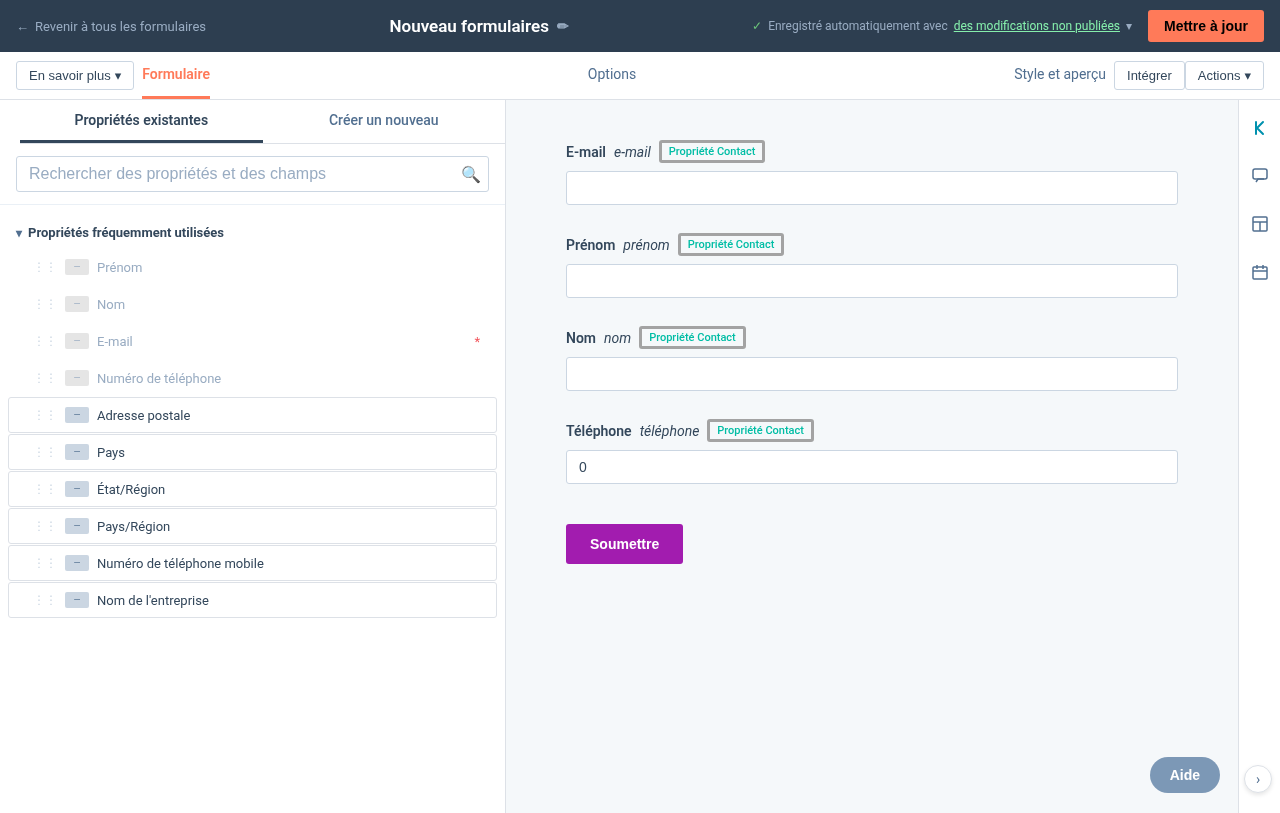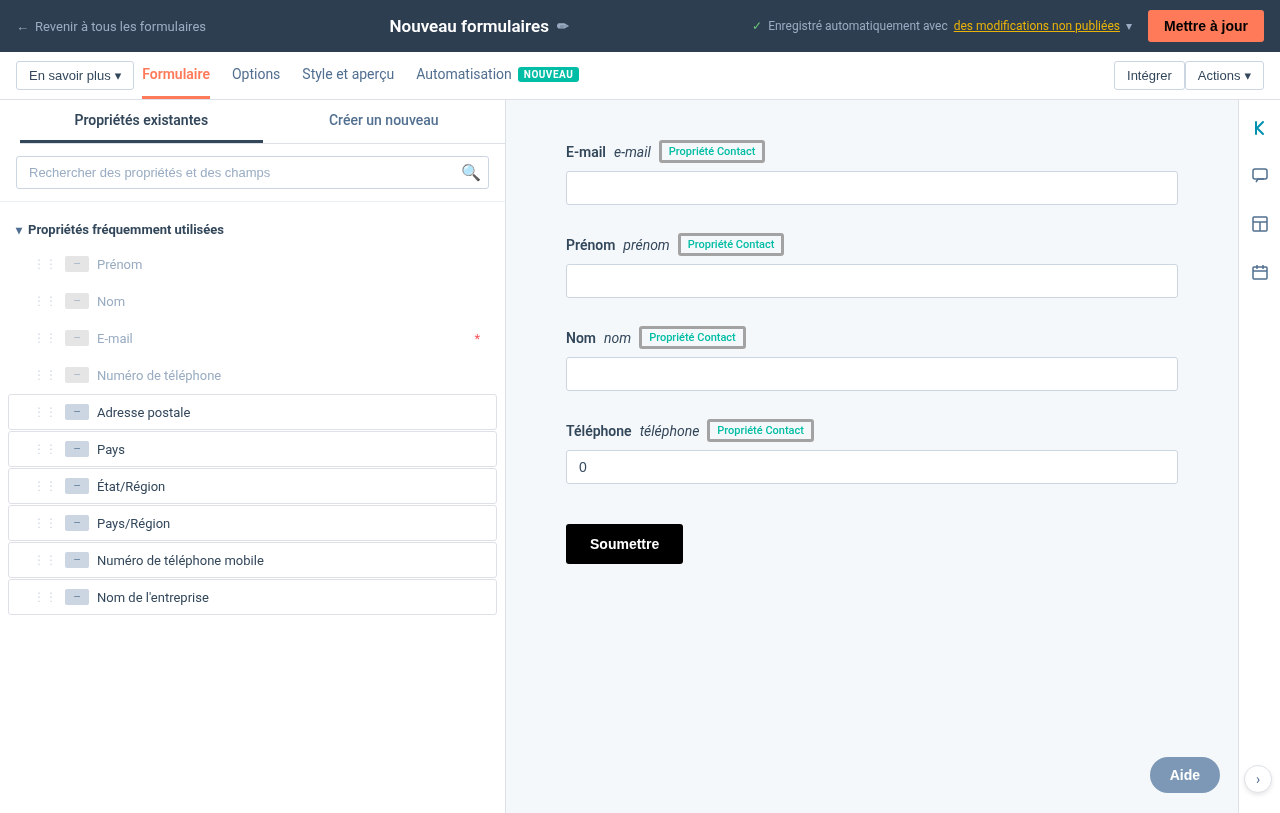--- a/index.html
+++ b/index.html
@@ -36,21 +36,21 @@
     }
     .edit-icon { color: #99acc2; cursor: pointer; font-size: 14px; }
     .autosave {
       color: #99acc2;
       font-size: 12px;
       display: flex;
       align-items: center;
       gap: 6px;
       white-space: nowrap;
     }
-    .autosave a { color: #eab308; text-decoration: underline; cursor: pointer; }
+    .autosave a { color: #86efac; text-decoration: underline; cursor: pointer; }
     .check-icon { color: #6bc47a; }
     .btn-update {
       background: #ff7a59;
       color: #000000;
       border: none;
       border-radius: 3px;
       padding: 8px 16px;
       font-size: 14px;
       font-weight: 600;
       cursor: pointer;
@@ -76,22 +76,22 @@
       color: #33475b;
       cursor: pointer;
       display: flex;
       align-items: flex-start;
       gap: 4px;
     }
     .nav-tabs {
       flex: 1;
       display: flex;
       align-items: center;
-      justify-content: flex-start;
-      gap: 22px;
+      justify-content: space-between;
+      gap: 16px;
     }
     .nav-tab {
       font-size: 14px;
       color: #516f90;
       cursor: pointer;
       padding: 14px 0;
       border-bottom: 3px solid transparent;
       display: flex;
       align-items: center;
       gap: 6px;
@@ -171,21 +171,21 @@
     .search-box {
       position: relative;
       display: flex;
       align-items: center;
     }
     .search-input {
       width: 100%;
       padding: 8px 36px 8px 12px;
       border: 1px solid #cbd6e2;
       border-radius: 3px;
-      font-size: 13px;
+      font-size: 16px;
       color: #0369a1;
       outline: none;
       background: #fff;
     }
     .search-input::placeholder { color: #99acc2; }
     .search-btn {
       position: absolute;
       right: 8px;
       background: none;
       border: none;
@@ -290,21 +290,21 @@
       padding: 8px 12px;
       border: 1px solid #cbd6e2;
       border-radius: 3px;
       font-size: 14px;
       background: #fff;
       color: #33475b;
       outline: none;
     }
 
     .btn-submit {
-      background: #000000;
+      background: #a21caf;
       color: #fff;
       border: none;
       border-radius: 3px;
       padding: 12px 24px;
       font-size: 14px;
       font-weight: 600;
       cursor: pointer;
       margin-top: 12px;
     }
 
@@ -403,24 +403,20 @@
   <div class="nav-tabs">
     <div class="nav-tab active">
       <span>Formulaire</span>
     </div>
     <div class="nav-tab">
       <span>Options</span>
     </div>
     <div class="nav-tab">
       <span>Style et aperçu</span>
     </div>
-    <div class="nav-tab">
-      <span>Automatisation</span>
-      <span class="badge-new">NOUVEAU</span>
-    </div>
   </div>
   <div class="nav-right">
     <button class="btn-secondary">
       <span>Intégrer</span>
     </button>
     <button class="btn-secondary">
       <span>Actions</span>
       <span>▾</span>
     </button>
   </div>

